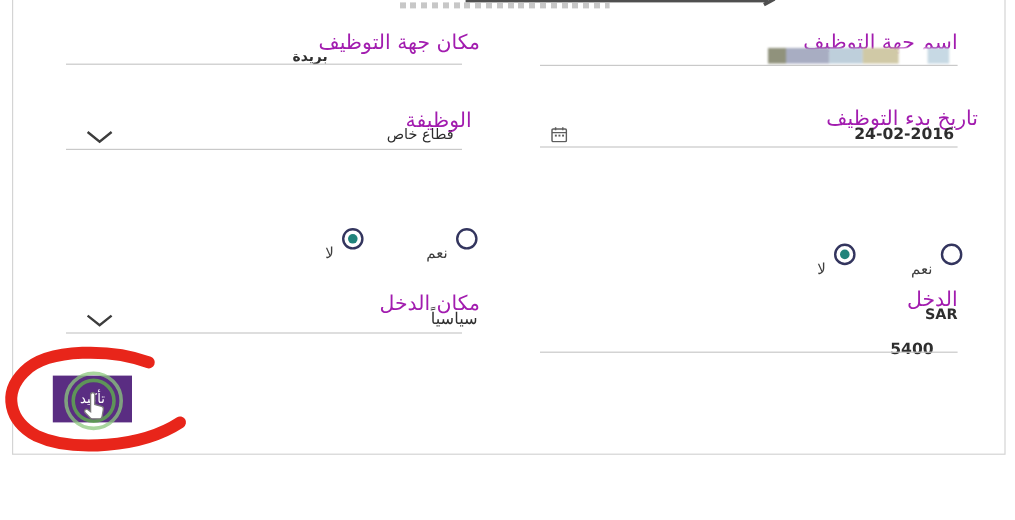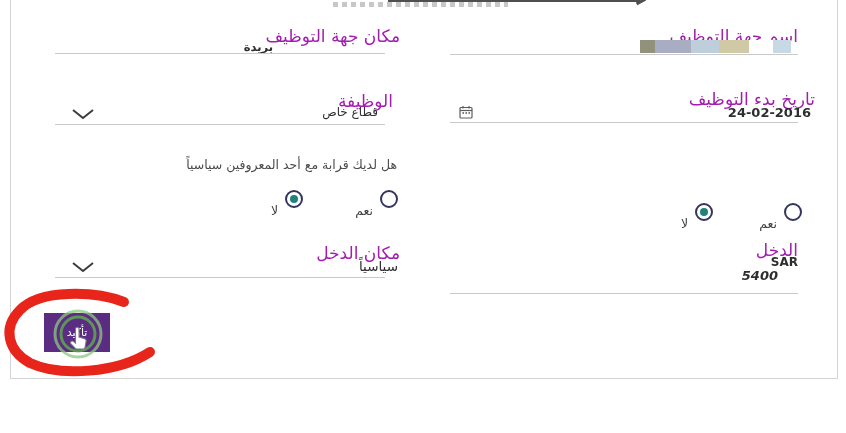--- a/index.html
+++ b/index.html
@@ -58,21 +58,21 @@
       <span style="width: 24px; background: rgb(255, 255, 255);"></span>
       <span style="width: 18px; background: rgb(199, 217, 228);"></span>
     </div>
   <div class="underline" style="top:54px;left:450px;width:348px;"></div>
 
   <div class="fld-label" style="top:26px;right:446px;">مكان جهة التوظيف</div>
   <div class="fld-value bold" style="top:40px;right:573px;font-size:11.5px;">بريدة</div>
   <div class="underline" style="top:53px;left:55px;width:330px;"></div>
 
   <div class="fld-label" style="top:89px;right:31px;">تاريخ بدء التوظيف</div>
-  <div class="fld-value bold ltr" style="top:105px;right:35px;text-align:right;">24-02-2016</div>
+  <div class="fld-value bold ltr" style="top:105px;right:51px;text-align:right;">24-02-2016</div>
   <div class="cal" style="left:459px;top:105px;">
     <svg viewBox="0 0 14 14" fill="none" stroke="currentColor" stroke-width="1.2">
       <rect x="1" y="2.5" width="12" height="10.5" rx="1"></rect>
       <line x1="1" y1="5.5" x2="13" y2="5.5"></line>
       <line x1="4" y1="1" x2="4" y2="3.5"></line>
       <line x1="10" y1="1" x2="10" y2="3.5"></line>
       <rect x="3.4" y="7.2" width="1.6" height="1.6" fill="currentColor" stroke="none"></rect>
       <rect x="6.4" y="7.2" width="1.6" height="1.6" fill="currentColor" stroke="none"></rect>
       <rect x="9.4" y="7.2" width="1.6" height="1.6" fill="currentColor" stroke="none"></rect>
     </svg>
@@ -96,39 +96,38 @@
       <span class="rlabel">نعم</span>
     </label>
     <label class="radio checked">
       <span class="circle">
           <span class="dot"></span>
         </span>
       <span class="rlabel">لا</span>
     </label>
   </div>
 
-  <div class="question" style="top:157px;right:449px;width:350px;">هل لديك قرابة مع أحد المعروفين سياسياً</div>
   <div class="radio-row" style="top:179px;right:448px;gap:52px;">
     <label class="radio">
       <span class="circle">
           <span class="dot"></span>
         </span>
       <span class="rlabel">نعم</span>
     </label>
     <label class="radio checked">
       <span class="circle">
           <span class="dot"></span>
         </span>
       <span class="rlabel">لا</span>
     </label>
   </div>
 
   <div class="fld-label" style="top:240px;right:48px;">الدخل</div>
   <div class="fld-value bold ltr" style="top:255px;right:48px;font-size:12px;">SAR</div>
-  <div class="fld-value bold ltr" style="top:268px;right:68px;font-style:italic;">5400</div>
+  <div class="fld-value bold ltr" style="top:284px;right:68px;">5400</div>
   <div class="underline" style="top:293px;left:450px;width:348px;"></div>
 
   <div class="fld-label" style="top:243px;right:446px;">مكان الدخل</div>
   <div class="fld-value" style="top:258px;right:448px;font-size:13.5px;">سياسياً</div>
   <div class="chevron" style="left:70px;top:259px;">
     <svg viewBox="0 0 26 16" fill="none" stroke="currentColor" stroke-width="2">
       <polyline points="3,4 13,12 23,4"></polyline>
     </svg>
   </div>
   <div class="underline" style="top:277px;left:55px;width:330px;"></div>

